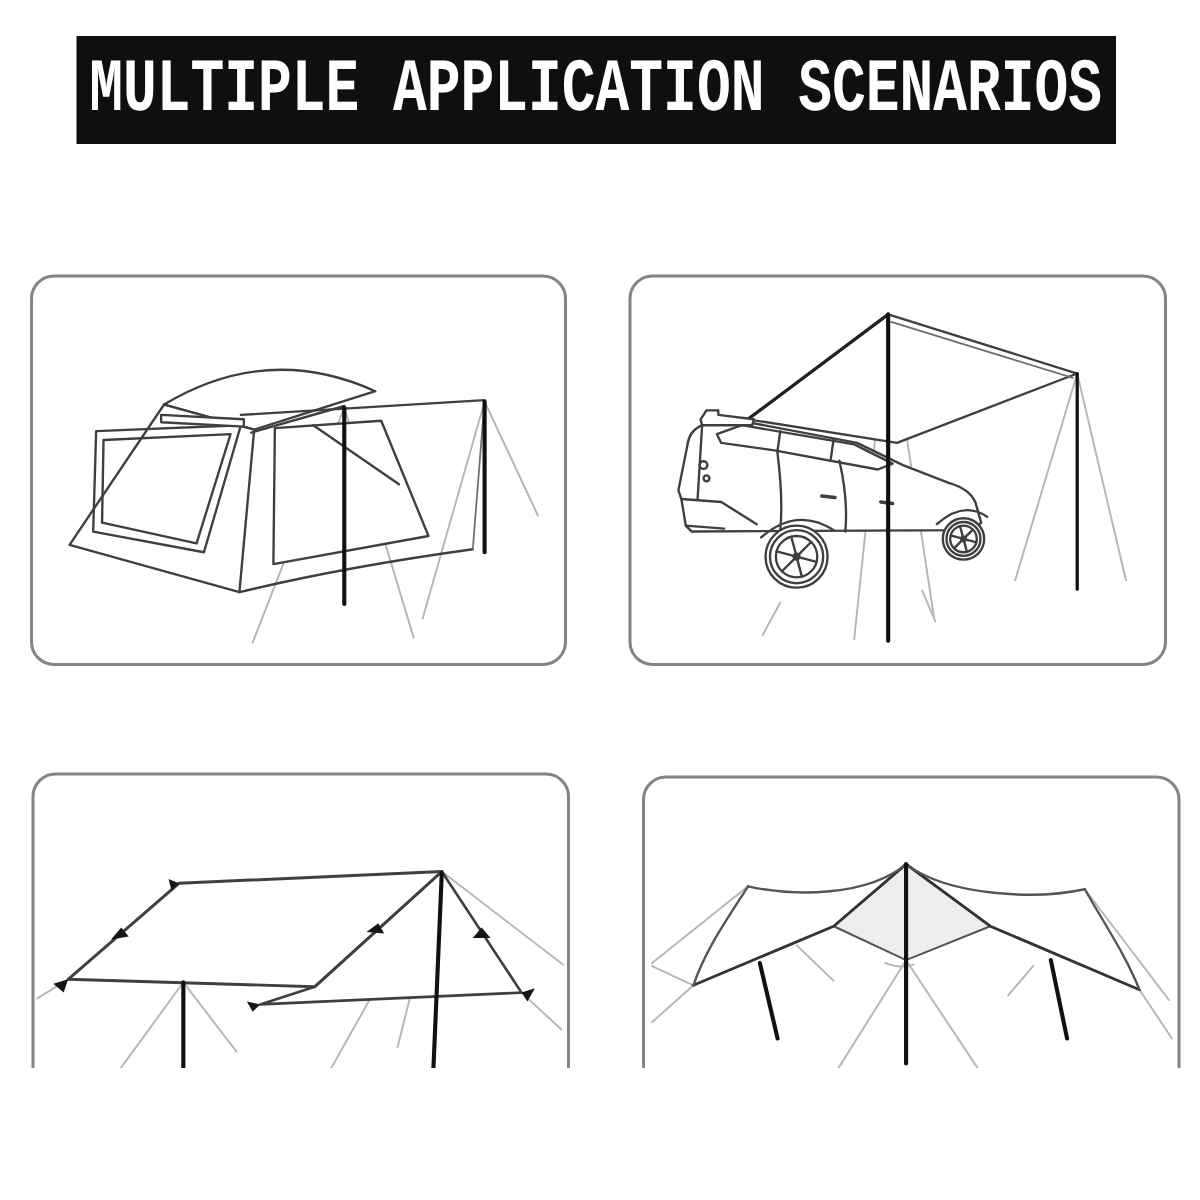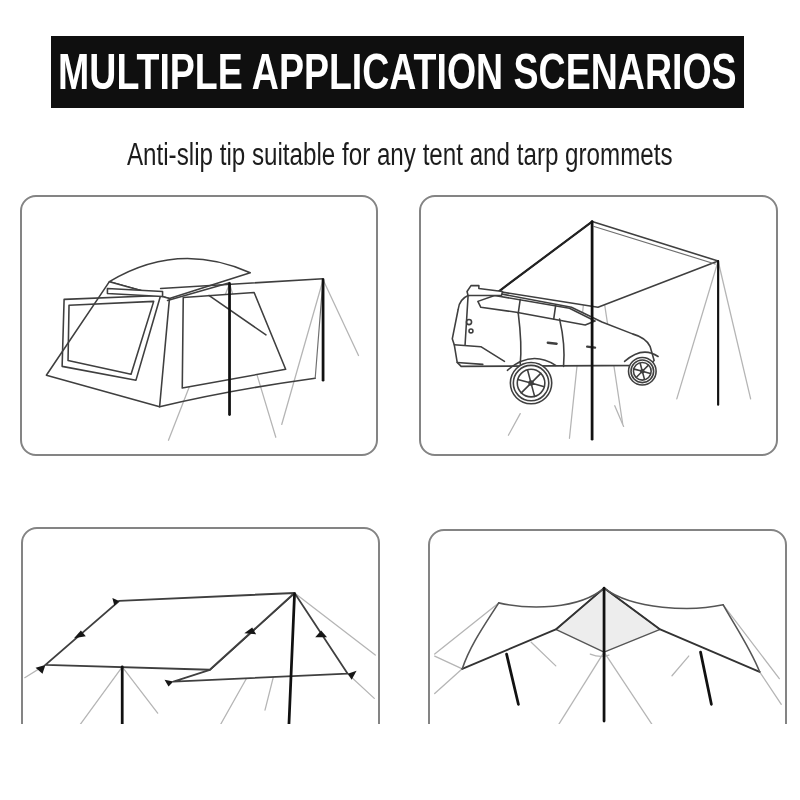--- a/index.html
+++ b/index.html
@@ -1,17 +1,17 @@
 <!DOCTYPE html>
 <html style="--page-bg: #ffffff; --banner-bg: #0f0f0f; --banner-fg: #ffffff; --subtitle-fg: #1c1c1c; --panel-border: #848484; --line: #3f3f3f; --pole: #111111; --guy-line: #b5b5b5; --shade: #ededed;"><head>
 <meta charset="utf-8">
 <style>
   html,body{margin:0;padding:0;background:#ffffff;}
   .stage{position:relative;width:800px;height:712px;background:var(--page-bg,#fff);overflow:hidden;
-         font-family:Liberation Sans, sans-serif;margin-top:12px;}
+         font-family:Liberation Mono, monospace;}
   .banner{position:absolute;left:51px;top:24px;width:693px;height:72px;background:var(--banner-bg,#0f0f0f);
           display:flex;align-items:center;justify-content:center;overflow:hidden;}
   .banner .t{color:var(--banner-fg,#fff);font-size:50px;font-weight:700;white-space:nowrap;
              transform:scaleX(0.75);letter-spacing:0px;}
   .subtitle{position:absolute;left:0;top:121px;width:800px;height:44px;display:flex;align-items:center;justify-content:center;}
   .subtitle .t{color:var(--subtitle-fg,#1c1c1c);font-size:31px;white-space:nowrap;transform:scaleX(0.78);}
   .panel{position:absolute;box-sizing:border-box;border:2px solid var(--panel-border,#848484);
          border-radius:16px;background:#fff;}
   .p1{left:20px;top:183px;width:358px;height:261px;}
   .p2{left:419px;top:183px;width:359px;height:261px;}
@@ -29,23 +29,20 @@
 </style>
 </head>
 <body>
 
 <div class="stage">
 
   <div class="banner">
     <span class="t">MULTIPLE APPLICATION SCENARIOS</span>
   </div>
 
-  <div class="subtitle">
-    <span class="t">Anti-slip tip suitable for any tent and tarp grommets</span>
-  </div>
 
   <div class="panel p1">
     <svg viewBox="0 0 358 261" preserveAspectRatio="xMidYMid meet" aria-label="Dome tent with side awning, two upright poles and guy lines">
 
       <g>
         <path class="guy" d="M210,88 L148,247"></path>
         <path class="guy" d="M210,88 L257,244"></path>
         <path class="guy" d="M305,84 L341,161"></path>
         <path class="guy" d="M305,84 L263,231"></path>
       </g>

